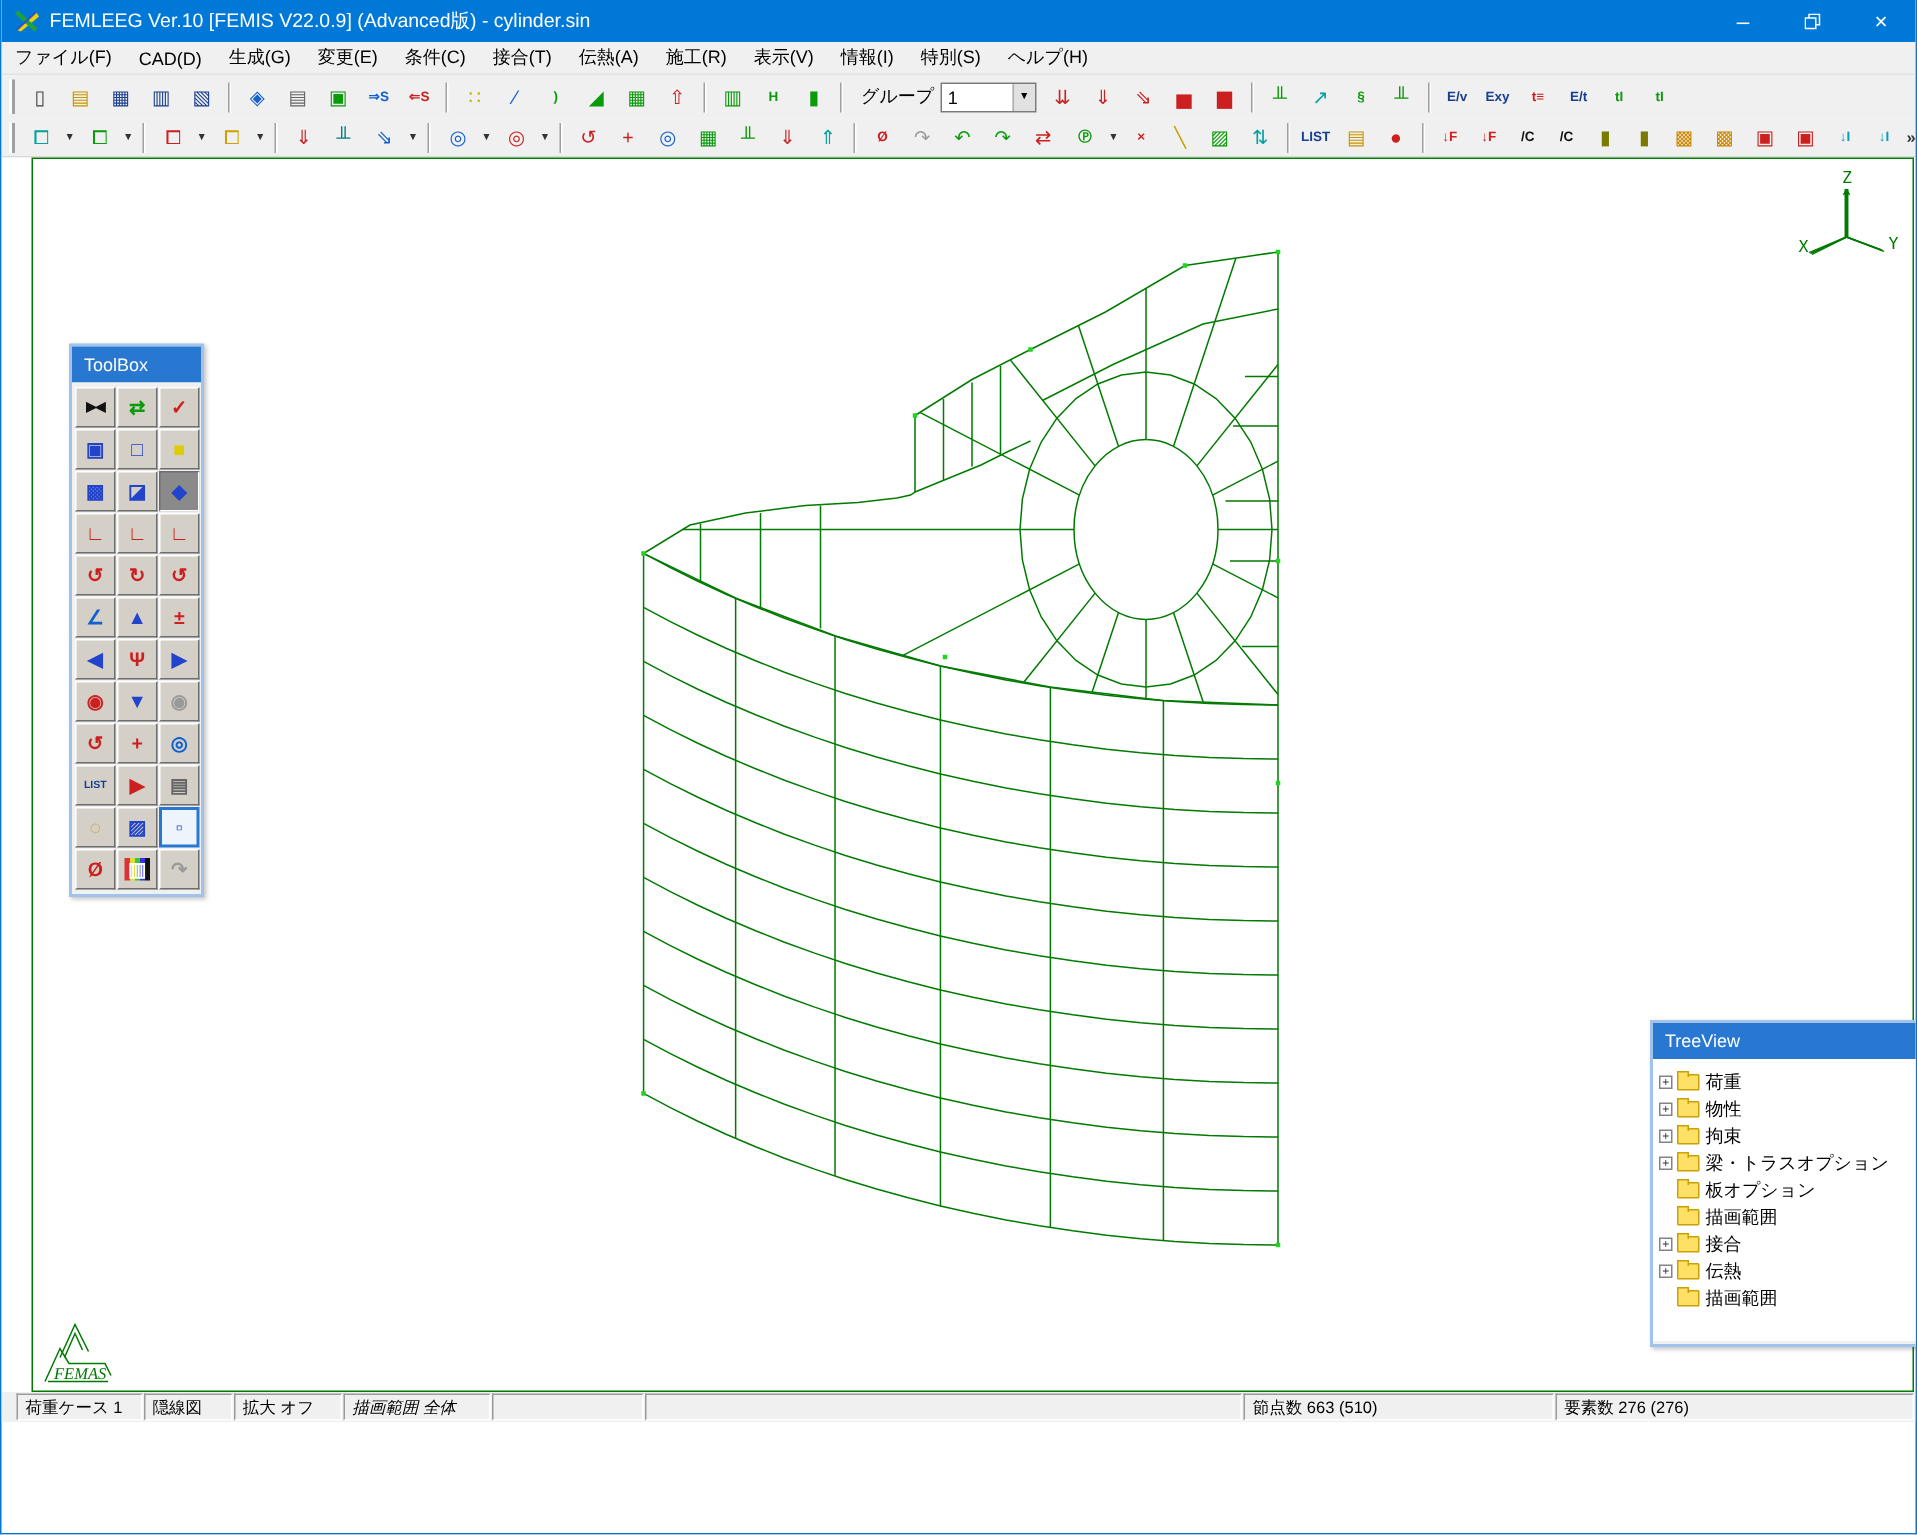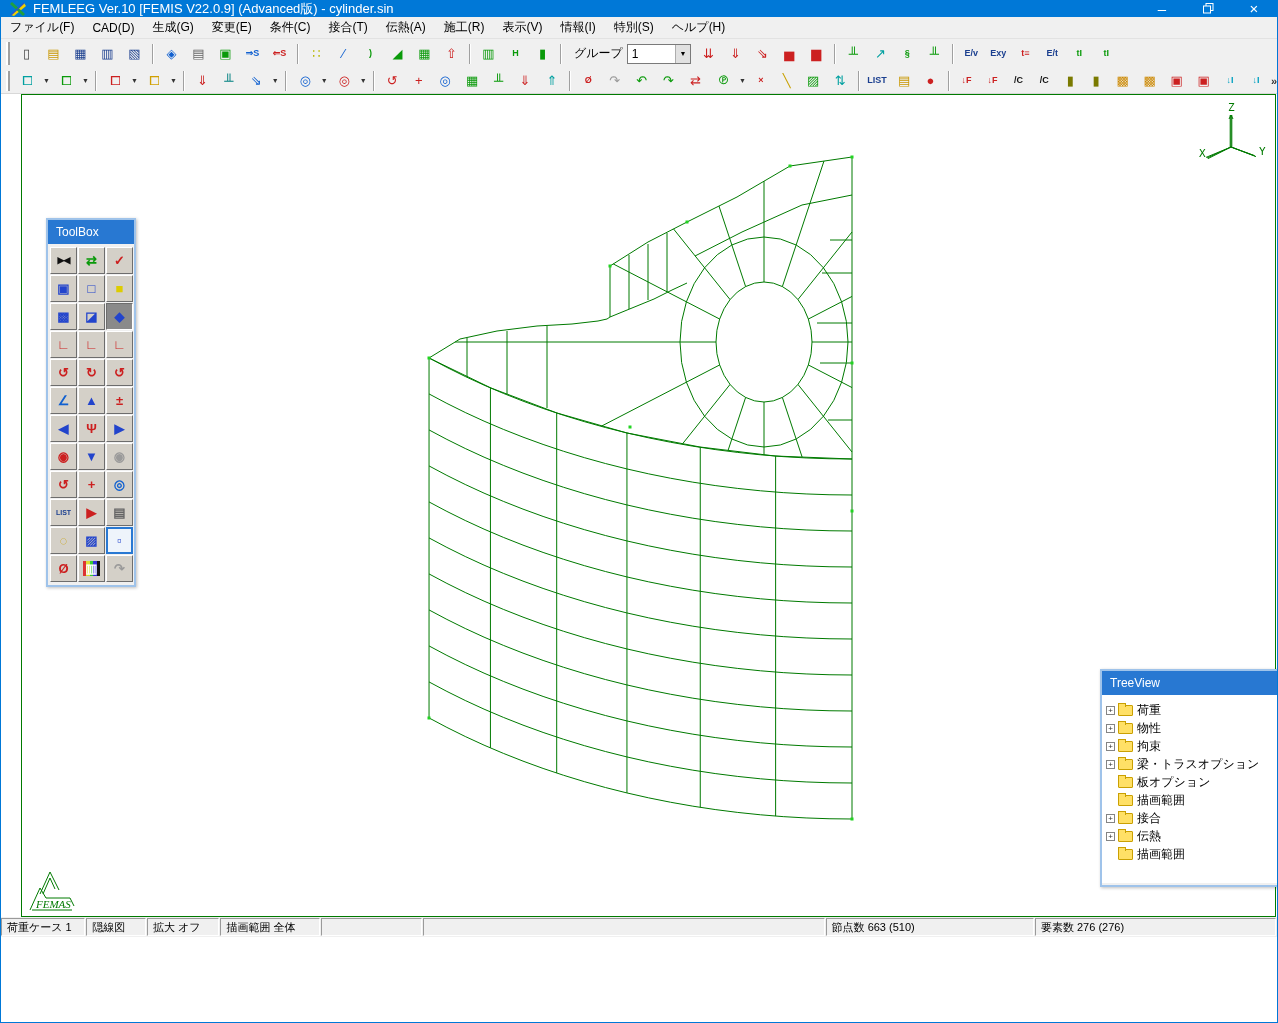--- a/index.html
+++ b/index.html
@@ -2,21 +2,21 @@
 <html><head>
 <meta charset="utf-8">
 <style>
   html,body{margin:0;padding:0;background:#cfcfcf;}
   *{box-sizing:border-box;}
   body{font-family:"Liberation Sans","DejaVu Sans",sans-serif;}
   #window{position:relative;width:1278px;height:1023px;background:#ffffff;
     border-left:1px solid #0078d7;border-right:1px solid #0078d7;border-bottom:1px solid #0078d7;
     overflow:hidden;}
   
-  .titlebar{height:17px;background:#0078d7;color:#fff;display:flex;align-items:center;font-size:13px;}
+  .titlebar{height:28px;background:#0078d7;color:#fff;display:flex;align-items:center;font-size:13px;}
   .titlebar .appicon{width:18px;height:16px;margin:0 6px 0 8px;flex:0 0 auto;}
   .titlebar .title{flex:1 1 auto;white-space:nowrap;overflow:hidden;}
   .winbtns{display:flex;height:100%;}
   .winbtn{width:46px;height:100%;display:flex;align-items:center;justify-content:center;color:#fff;font-size:15px;cursor:default;}
   
   .menubar{height:22px;background:#f0f0f0;display:flex;align-items:center;font-size:12px;color:#000;border-bottom:1px solid #e2e2e2;}
   .menuitem{padding:2px 9px;white-space:nowrap;}
   
   .toolbar{background:#f0f0f0;display:flex;align-items:center;padding-left:2px;}
   #toolbar1{height:29px;}
@@ -57,21 +57,21 @@
   .titem{display:flex;align-items:center;height:18px;font-size:12px;white-space:nowrap;}
   .expbox{width:9px;height:9px;border:1px solid #848484;background:#fff;font-size:8px;line-height:7px;text-align:center;color:#333;margin:0 3px 0 2px;flex:0 0 auto;}
   .expspace{width:14px;flex:0 0 auto;}
   .folder{width:15px;height:11px;background:#ffe066;border:1px solid #caa002;border-radius:1px;margin-right:4px;position:relative;flex:0 0 auto;}
   .folder:before{content:"";position:absolute;left:-1px;top:-3px;width:6px;height:3px;background:#ffe066;border:1px solid #caa002;border-bottom:none;}
   
   #command{position:relative;height:74px;background:#fff;}
   .prompt{position:absolute;left:30px;top:8px;color:#00dddd;font-family:"DejaVu Serif","Liberation Serif",serif;font-weight:bold;font-size:22px;letter-spacing:5px;}
   .cursorblock{position:absolute;left:52px;top:42px;width:24px;height:28px;background:#000;}
   
-  #statusbar{height:20px;background:#f0f0f0;display:flex;align-items:stretch;}
+  #statusbar{height:20px;background:#f0f0f0;display:flex;align-items:stretch;padding-left:10px;}
   .seg{border:1px solid;border-color:#9a9a9a #ffffff #ffffff #9a9a9a;margin:1px 1px 1px 0;font-size:11px;display:flex;align-items:center;padding-left:5px;white-space:nowrap;overflow:hidden;}
 </style>
 </head>
 <body>
 
 <div id="window">
 
   <div class="titlebar">
     <svg class="appicon" viewBox="0 0 18 16">
       <rect x="0" y="0" width="18" height="16" fill="#0078d7"></rect>
@@ -637,20 +637,20 @@
           </div>
       </div>
     </div>
   </div>
 
 
   <div id="statusbar">
       <div class="seg" style="width: 85px;">荷重ケース 1</div>
       <div class="seg" style="width: 60px;">隠線図</div>
       <div class="seg" style="width: 73px;">拡大 オフ</div>
-      <div class="seg" style="width: 100px;">描画範囲 全体</div>
+      <div class="seg" style="width: 100px; font-style: italic;">描画範囲 全体</div>
       <div class="seg" style="width: 102px;"></div>
       <div class="seg" style="width: 405px;"></div>
       <div class="seg" style="width: 210px;">節点数 663 (510)</div>
       <div class="seg" style="width: 243px;">要素数 276 (276)</div>
     </div>
 
 </div>
 
 </body></html>

